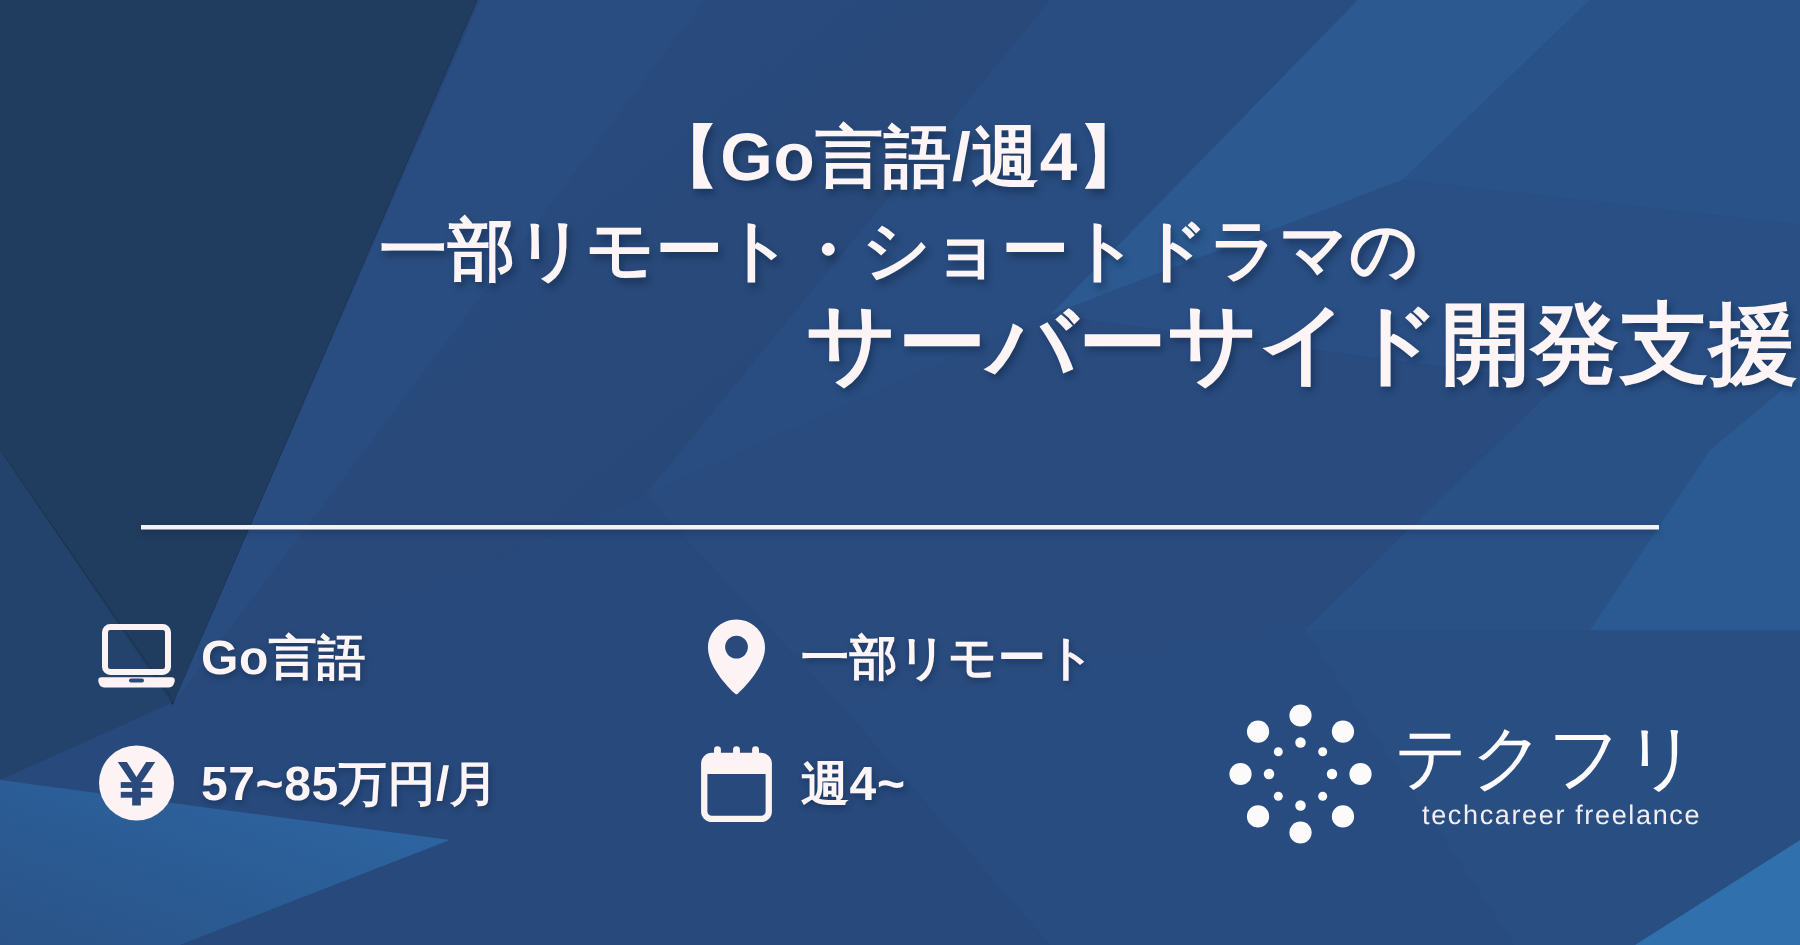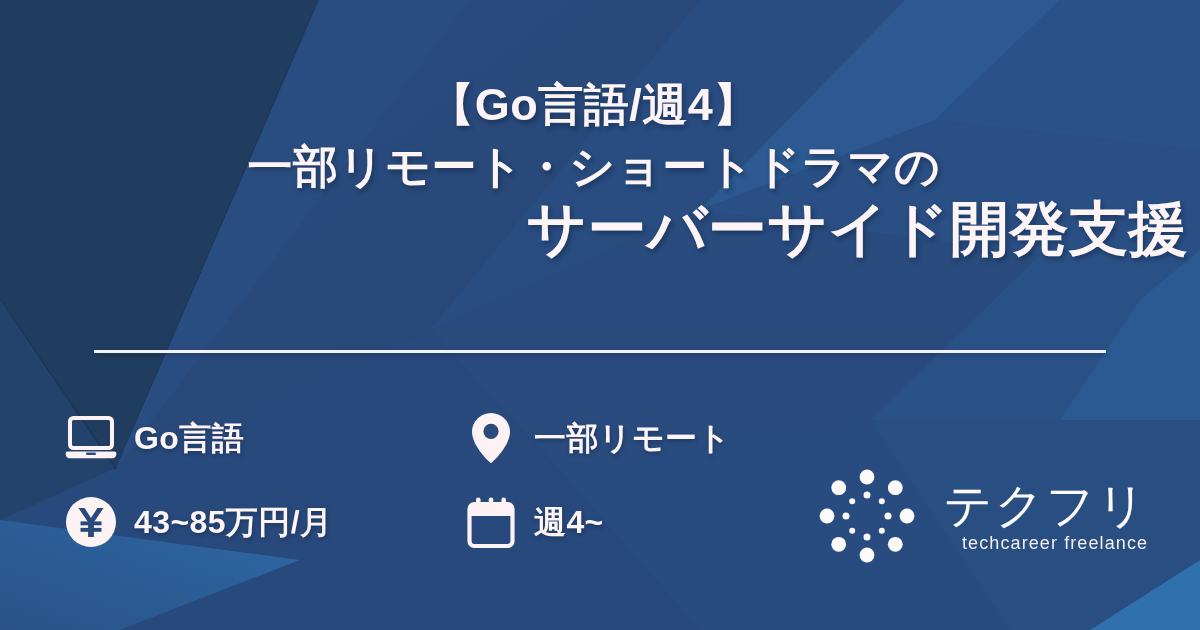--- a/index.html
+++ b/index.html
@@ -24,21 +24,21 @@
     inset: 0;
     width: 1200px;
     height: 630px;
     display: block;
   }
 
   
   .title-block {
     position: absolute;
     left: 0;
-    right: 12px;
+    right: 1px;
     top: 74px;
     text-align: center;
     z-index: 5;
   }
   .title-line {
     color: #fdf4f6;
     font-weight: bold;
     font-size: 45px;
     line-height: 62px;
     letter-spacing: 0.5px;
@@ -99,21 +99,20 @@
   
   .logo {
     position: absolute;
     left: 818px;
     top: 466px;
     width: 320px;
     height: 100px;
     z-index: 6;
     display: flex;
     align-items: center;
-    gap: 14px;
   }
   .logo-mark {
     width: 98px;
     height: 96px;
     flex: 0 0 98px;
   }
   .logo-mark svg { display: block; }
   .logo-words {
     display: flex;
     flex-direction: column;
@@ -221,21 +220,21 @@
         <svg width="54" height="54" viewBox="0 0 54 54" aria-hidden="true">
           <circle cx="27" cy="27" r="25" fill="#fdf2f4"></circle>
           <g fill="#2a4a7c">
             <polygon points="14.5,13 20.6,13 27,23 33.4,13 39.5,13 30.6,26.2 23.4,26.2"></polygon>
             <rect x="16.5" y="26.4" width="21" height="3.9"></rect>
             <rect x="16.5" y="32.9" width="21" height="3.9"></rect>
             <rect x="24.1" y="24.6" width="5.8" height="17.4"></rect>
           </g>
         </svg>
       </span>
-      <span class="meta-label">43~85万円/月</span>
+      <span class="meta-label">57~85万円/月</span>
     </div>
 
     <div class="meta-item">
       <span class="meta-icon">
         <svg width="50" height="52" viewBox="0 0 50 52" aria-hidden="true">
           <rect x="10" y="1.5" width="4.6" height="11" rx="2.3" fill="#fdf2f4"></rect>
           <rect x="22.7" y="1.5" width="4.6" height="11" rx="2.3" fill="#fdf2f4"></rect>
           <rect x="35.4" y="1.5" width="4.6" height="11" rx="2.3" fill="#fdf2f4"></rect>
           <rect x="3.5" y="8" width="43" height="42" rx="5" fill="none" stroke="#fdf2f4" stroke-width="4.2"></rect>
           <rect x="3.5" y="8" width="43" height="11" rx="5" fill="#fdf2f4"></rect>

